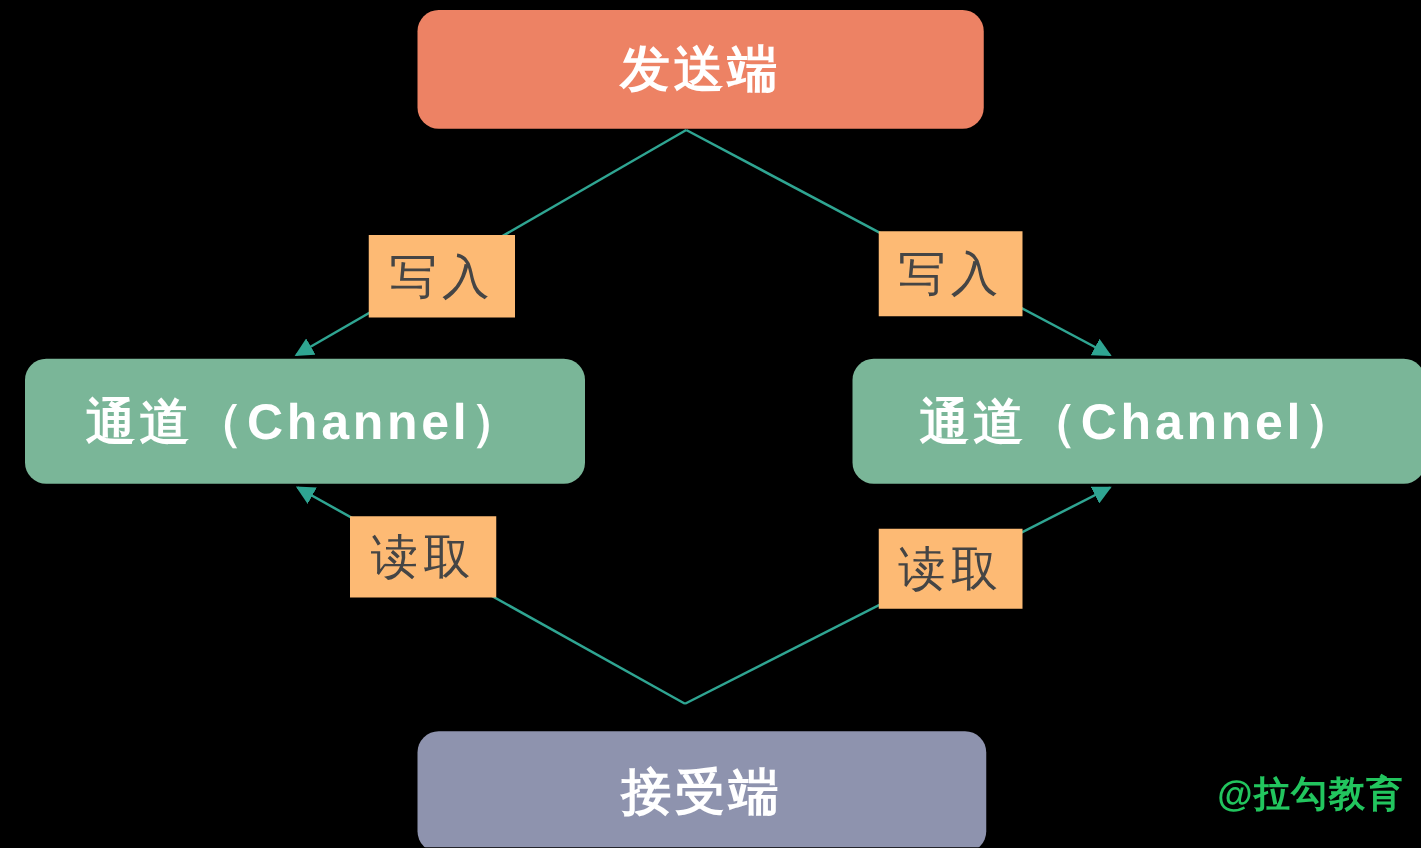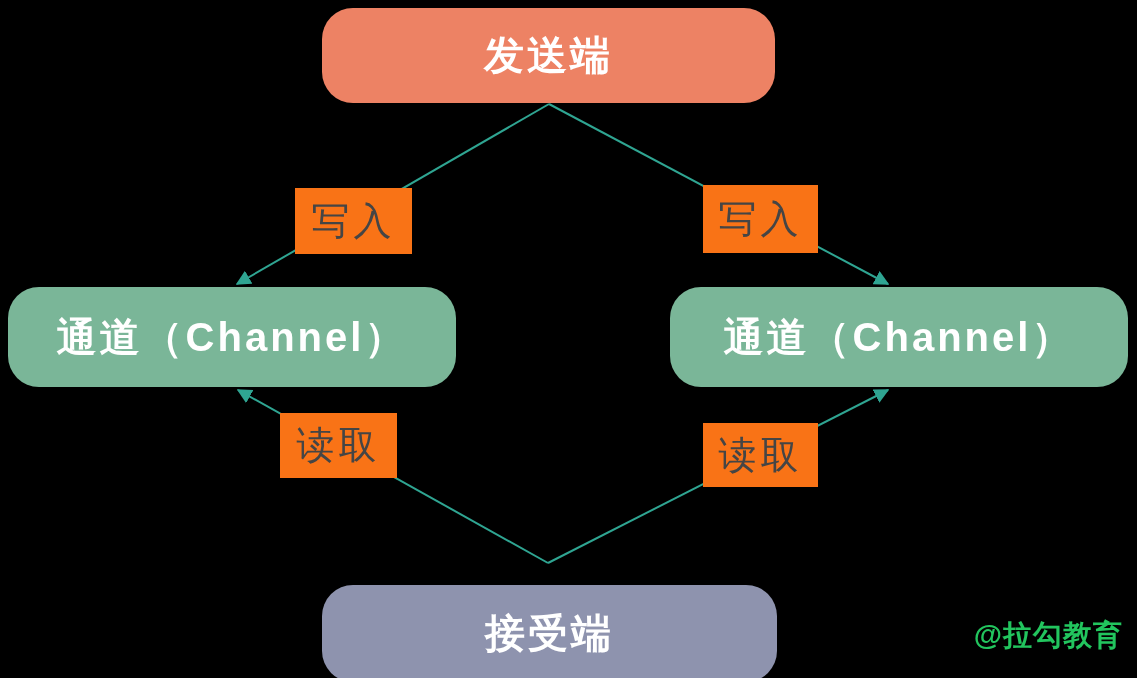--- a/index.html
+++ b/index.html
@@ -17,38 +17,39 @@
   }
   .edges-svg {
     position: absolute;
     left: 0;
     top: 0;
     z-index: 1;
   }
   .node {
     position: absolute;
     z-index: 2;
-    border-radius: 31px;
+    border-radius: 17px;
     display: flex;
     align-items: center;
     justify-content: center;
     color: #ffffff;
     font-weight: bold;
     font-size: 40px;
     letter-spacing: 3px;
     text-align: center;
+    margin-left: 12px;
   }
   .node-sender   { left: 322px; top: 8px;   width: 453px; height: 95px; }
   .node-chl      { left: 8px;   top: 287px; width: 448px; height: 100px; }
   .node-chr      { left: 670px; top: 287px; width: 458px; height: 100px; }
   .node-receiver { left: 322px; top: 585px; width: 455px; height: 97px; }
   .edge-label {
     position: absolute;
     z-index: 3;
-    background: #f97316;
+    background: #fdba74;
     color: #454545;
     display: flex;
     align-items: center;
     justify-content: center;
     font-size: 38px;
     font-weight: 400;
     letter-spacing: 4px;
   }
   .lbl-write-left  { left: 295px; top: 188px; width: 117px; height: 66px; }
   .lbl-write-right { left: 703px; top: 185px; width: 115px; height: 68px; }

